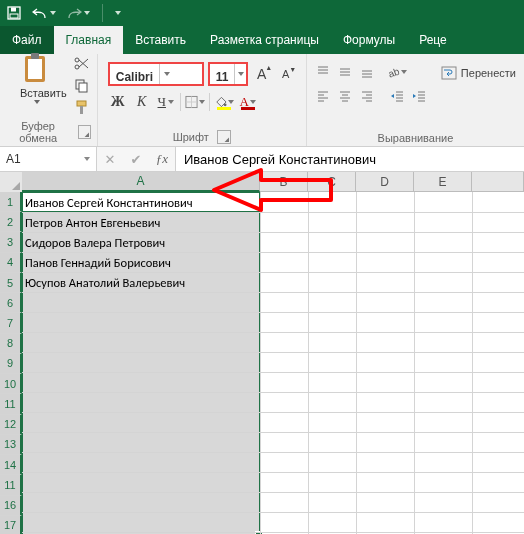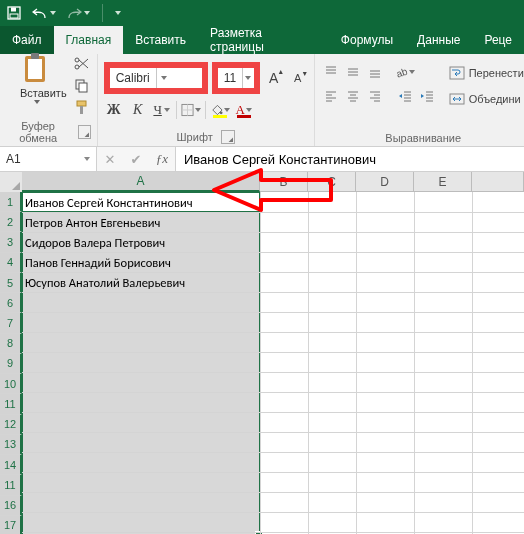--- a/index.html
+++ b/index.html
@@ -107,24 +107,25 @@
   .mini-stack { display:flex; flex-direction:column; gap:4px; padding-top:2px; }
   .mini-btn {
     width:18px; height:18px;
     display:flex; align-items:center; justify-content:center;
     cursor:pointer; color:#555;
   }
 
   
   .font-row { display:flex; gap:4px; align-items:center; }
   .combo {
-    background:#fff; border:6px solid #ef4444; height:20px;
-    display:flex; align-items:center;
+    background:#fff; border:2px solid #ef4444; height:20px;
+    display:flex; align-items:flex-end;
     font-size:12px;
     cursor:pointer;
+    font-weight:bold;
   }
   .combo .val { padding:0 6px; }
   .combo .dd {
     border-left:1px solid #c7c7c7;
     width:14px; height:100%;
     display:flex;align-items:center;justify-content:center;
   }
   .font-name { width:92px; }
   .font-size { width:36px; }
   .sq {
@@ -345,21 +346,20 @@
     <span class="tiny-drop"></span>
   </span>
 </div>
 
 <div class="tabs">
   <div class="tab file">Файл</div>
   <div class="tab active">Главная</div>
   <div class="tab">Вставить</div>
   <div class="tab">Разметка страницы</div>
   <div class="tab">Формулы</div>
-  <div class="tab">Данные</div>
   <div class="tab">Реце</div>
 </div>
 
 <div class="ribbon">
 
   <div class="group" style="width:88px">
     <div class="grp-body">
       <div class="paste-big">
         <svg width="30" height="34" viewBox="0 0 30 34">
           <rect x="3" y="4" width="20" height="26" rx="2" fill="#c98b3e"></rect>
@@ -512,27 +512,20 @@
         </div>
       </div>
       <div class="align-col" style="gap:8px;padding-top:2px">
         <div class="wrap-btn">
           <svg width="16" height="16">
               <rect x="1" y="2" width="14" height="12" fill="none" stroke="#888"></rect>
               <path d="M3 5h6a2 2 0 0 1 0 4H6m0 0l2-2m-2 2l2 2" fill="none" stroke="#2a7ab8"></path>
             </svg>
           <span>Перенести</span>
         </div>
-        <div class="merge-btn">
-          <svg width="16" height="16">
-              <rect x="1" y="3" width="14" height="10" fill="none" stroke="#888"></rect>
-              <path d="M4 8h8M4 8l2-2M4 8l2 2M12 8l-2-2M12 8l-2 2" stroke="#2a7ab8" fill="none"></path>
-            </svg>
-          <span>Объедини</span>
-        </div>
       </div>
     </div>
     <div class="group-title">
       <span>Выравнивание</span>
     </div>
   </div>
 
 </div>
 
 <div class="fxbar">

